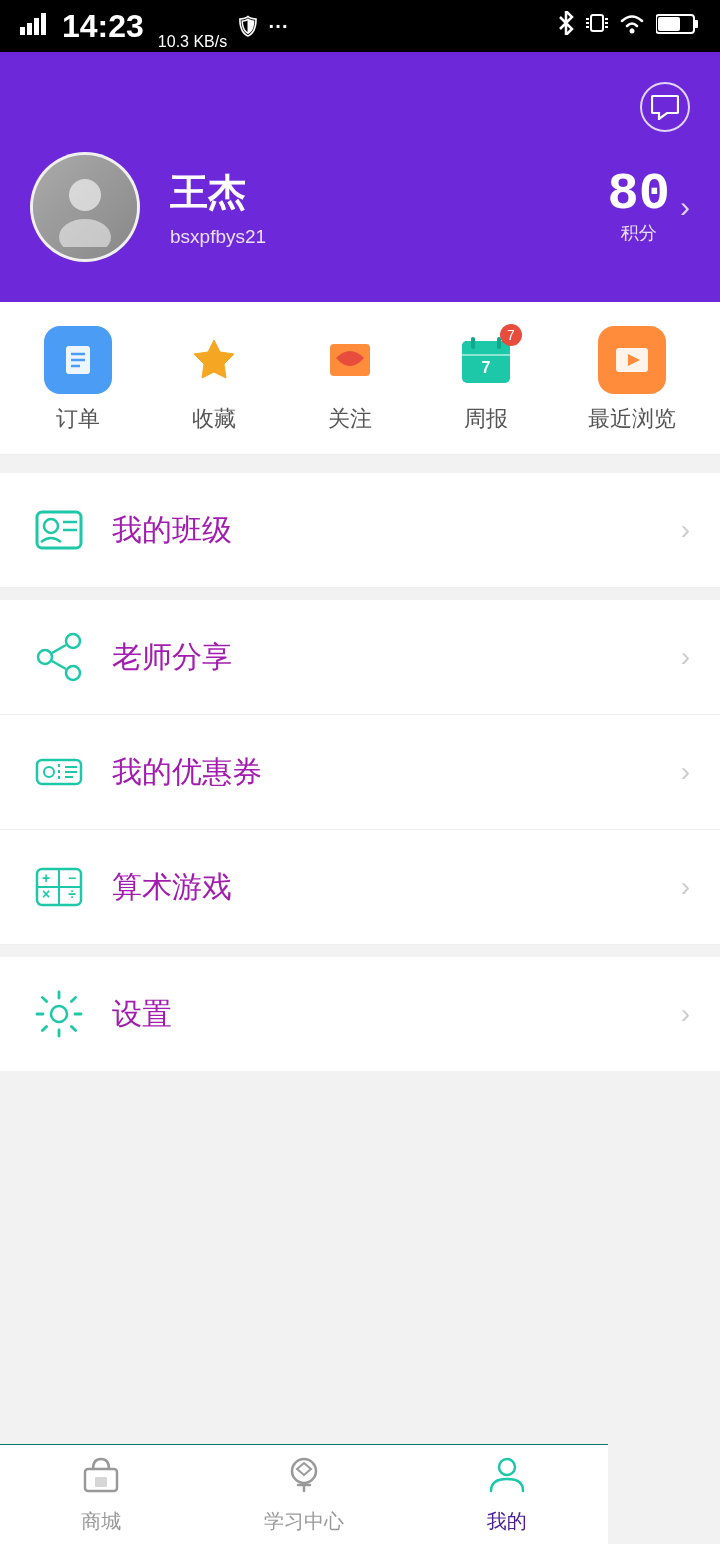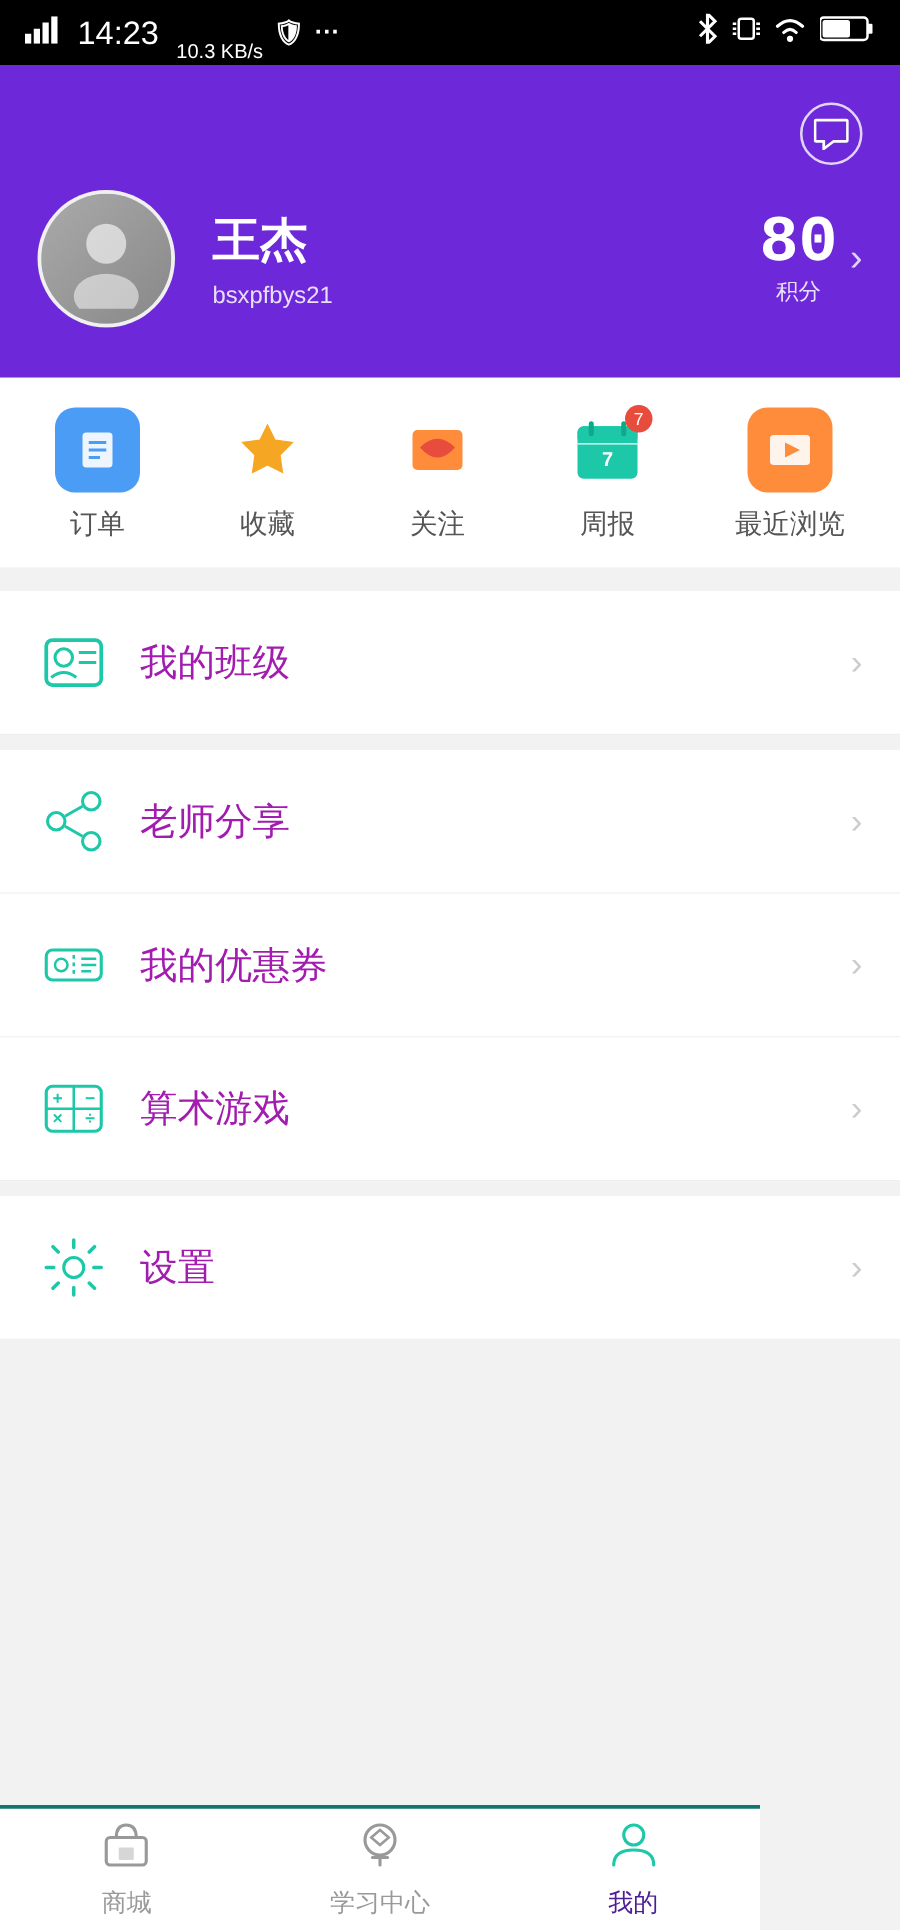--- a/index.html
+++ b/index.html
@@ -19,21 +19,21 @@
       display: flex;
       align-items: center;
       justify-content: space-between;
       padding: 0 20px;
       color: #fff;
       font-size: 22px;
       font-weight: 600;
     }
     .status-left { display: flex; align-items: center; gap: 8px; }
     .status-right { display: flex; align-items: center; gap: 10px; }
-    .status-time { font-size: 26px; font-weight: 400; margin: 0 6px; }
+    .status-time { font-size: 32px; font-weight: 700; margin: 0 6px; }
 
     
     .header {
       background: #6d28d9;
       padding: 30px 30px 40px;
       position: relative;
     }
     .header-top {
       display: flex;
       justify-content: flex-end;
@@ -194,21 +194,21 @@
     }
 
     
     .bottom-nav {
       position: fixed;
       bottom: 0;
       left: 0;
       width: 608px;
       height: 100px;
       background: #fff;
-      border-top: 3px solid #0f766e;
+      border-top: 1px solid #0f766e;
       display: flex;
       align-items: center;
       justify-content: space-around;
     }
     .nav-item {
       display: flex;
       flex-direction: column;
       align-items: center;
       gap: 6px;
       cursor: pointer;

